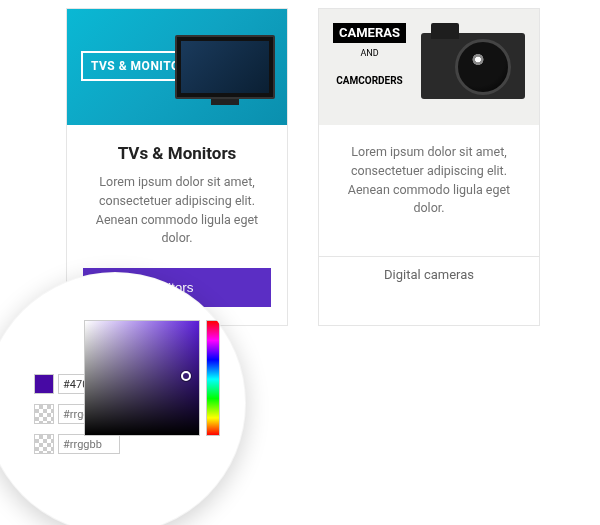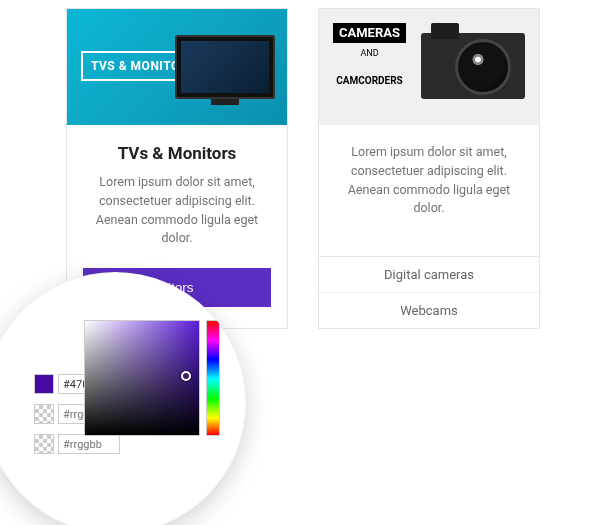--- a/index.html
+++ b/index.html
@@ -263,21 +263,20 @@
         <div class="l2">AND</div>
         <div class="l3">CAMCORDERS</div>
       </div>
       <div class="cam"></div>
     </div>
     <div class="card-body">
       <div class="card-desc">Lorem ipsum dolor sit amet, consectetuer adipiscing elit. Aenean commodo ligula eget dolor.</div>
     </div>
     <div class="links">
       <div class="link-item">Digital cameras</div>
-      <div class="link-item">Webcams</div>
     </div>
   </div>
 
 </div>
 
 <div class="picker">
   <div class="picker-inner">
     <div class="swatch-row" style="margin-top:46px;">
       <div class="swatch" style="background:#4709A4;"></div>
       <input class="hex-input" value="#4709A4" style="">

